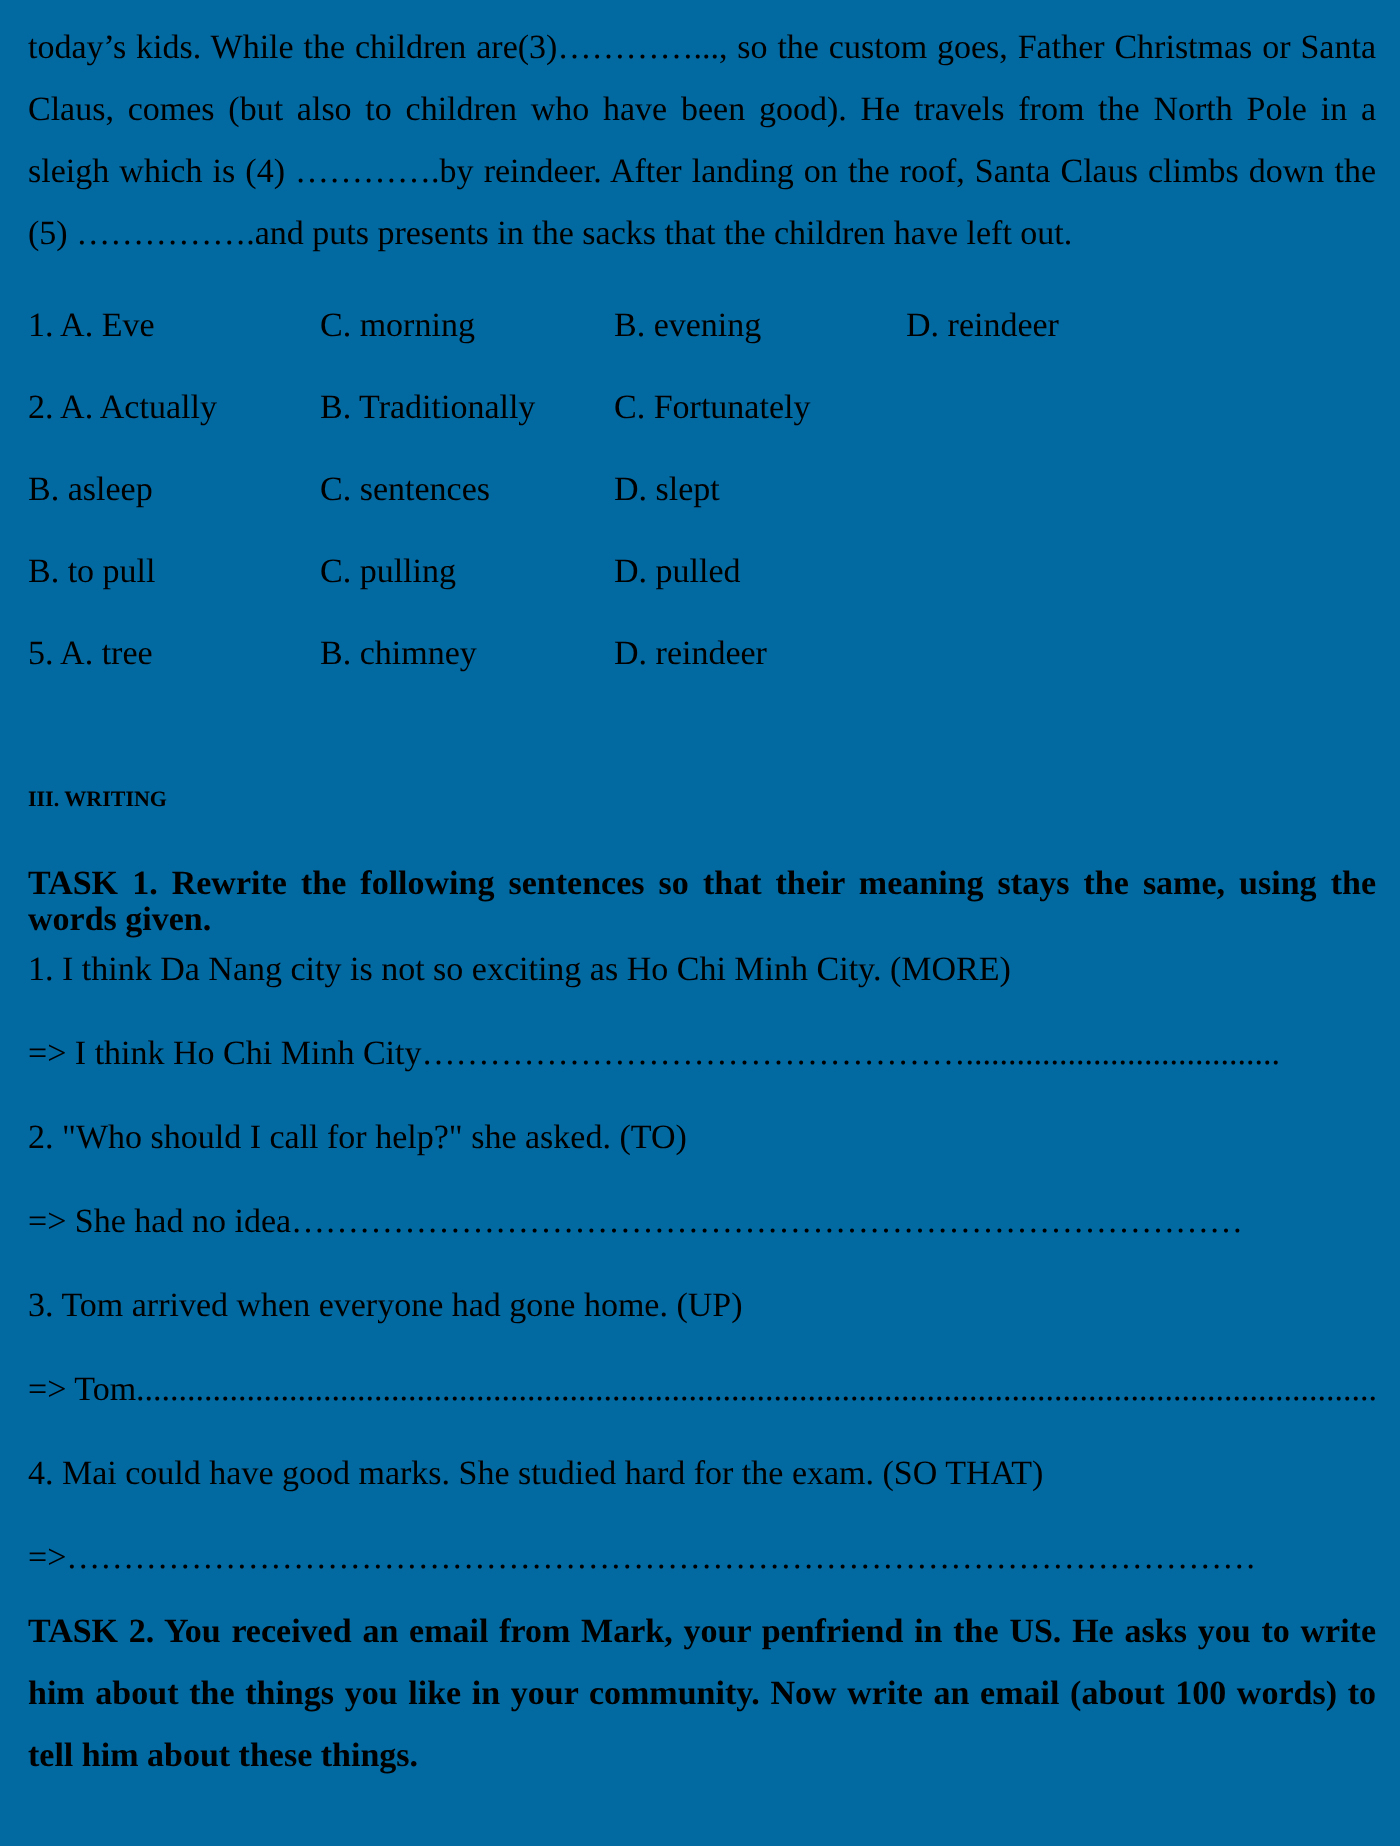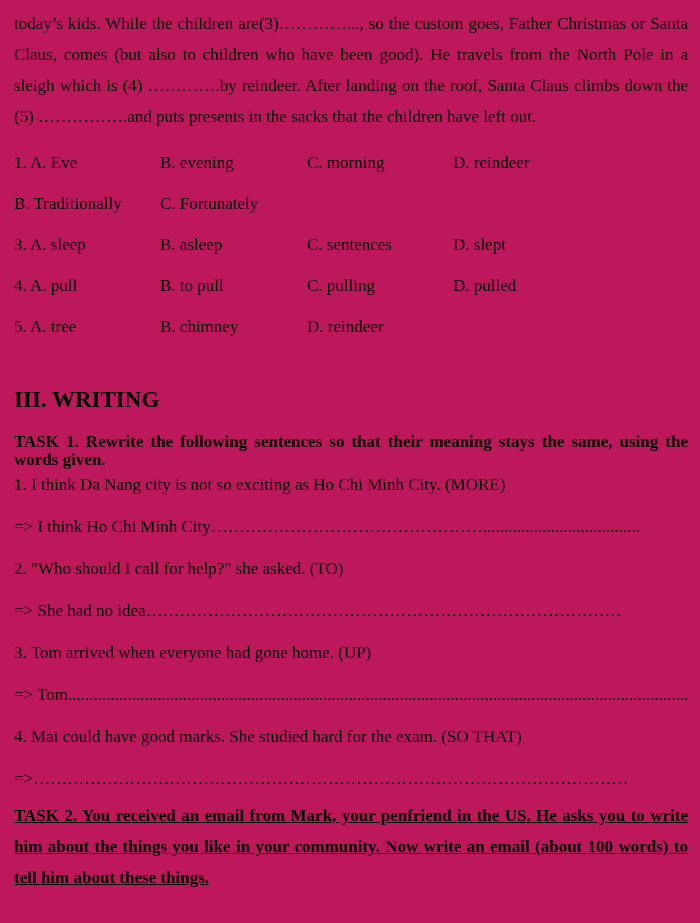--- a/index.html
+++ b/index.html
@@ -4,21 +4,21 @@
 <style>
   html, body {
     margin: 0;
     padding: 0;
     background: #ffffff;
   }
   .page {
     position: relative;
     width: 700px;
     height: 923px;
-    background: #be185d;
+    background: #0369a1;
     color: #000000;
     font-family: "Liberation Serif", "DejaVu Serif", serif;
     font-size: 17px;
     box-sizing: border-box;
     padding: 8px 12px 0 14px;
     overflow: hidden;
   }
   .cloze {
     margin: 0;
     line-height: 31px;
@@ -31,21 +31,21 @@
     display: grid;
     grid-template-columns: 146px 147px 146px 1fr;
     height: 41px;
     align-items: center;
   }
   .mc-cell {
     white-space: nowrap;
   }
   .section-heading {
     margin: 42px 0 0 0;
-    font-size: 23px;
+    font-size: 11px;
     font-weight: bold;
     line-height: 22px;
   }
   .task-heading {
     margin: 22px 0 0 0;
     font-weight: bold;
     line-height: 18px;
     text-align: justify;
   }
   .item-line {
@@ -55,49 +55,47 @@
     overflow: hidden;
   }
   .item-line.first {
     margin-top: 5px;
   }
   .task2-heading {
     margin: 10px 0 0 0;
     font-weight: bold;
     line-height: 31px;
     text-align: justify;
-    text-decoration: underline;
   }
 </style>
 </head>
 <body>
 
 <div class="page">
 
   <p class="cloze">today’s kids. While the children are(3)…………..., so the custom goes, Father Christmas or Santa Claus, comes (but also to children who have been good). He travels from the North Pole in a sleigh which is (4) ………….by reindeer. After landing on the roof, Santa Claus climbs down the (5) …………….and puts presents in the sacks that the children have left out.</p>
 
   <div class="mc-table">
     <div class="mc-row">
       <span class="mc-cell">1. A. Eve</span>
+      <span class="mc-cell">C. morning</span>
       <span class="mc-cell">B. evening</span>
-      <span class="mc-cell">C. morning</span>
       <span class="mc-cell">D. reindeer</span>
     </div>
     <div class="mc-row">
+      <span class="mc-cell">2. A. Actually</span>
       <span class="mc-cell">B. Traditionally</span>
       <span class="mc-cell">C. Fortunately</span>
     </div>
     <div class="mc-row">
-      <span class="mc-cell">3. A. sleep</span>
       <span class="mc-cell">B. asleep</span>
       <span class="mc-cell">C. sentences</span>
       <span class="mc-cell">D. slept</span>
     </div>
     <div class="mc-row">
-      <span class="mc-cell">4. A. pull</span>
       <span class="mc-cell">B. to pull</span>
       <span class="mc-cell">C. pulling</span>
       <span class="mc-cell">D. pulled</span>
     </div>
     <div class="mc-row">
       <span class="mc-cell">5. A. tree</span>
       <span class="mc-cell">B. chimney</span>
       <span class="mc-cell">D. reindeer</span>
     </div>
   </div>

